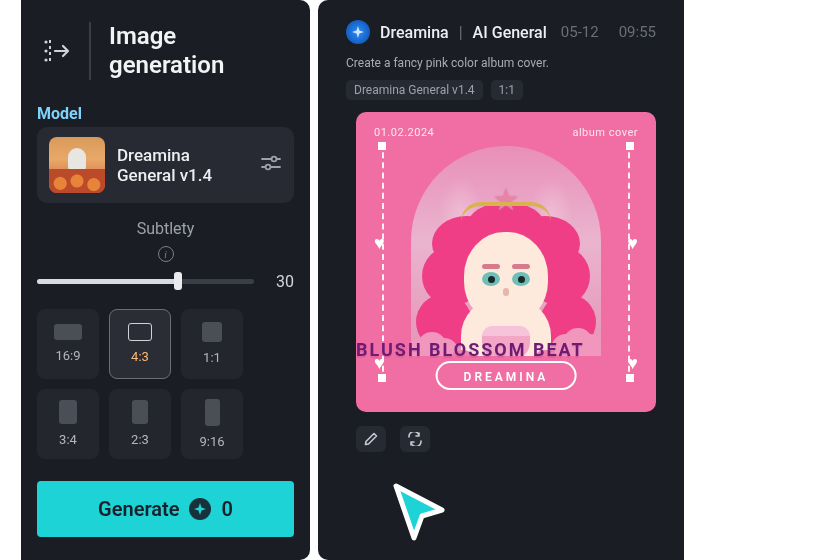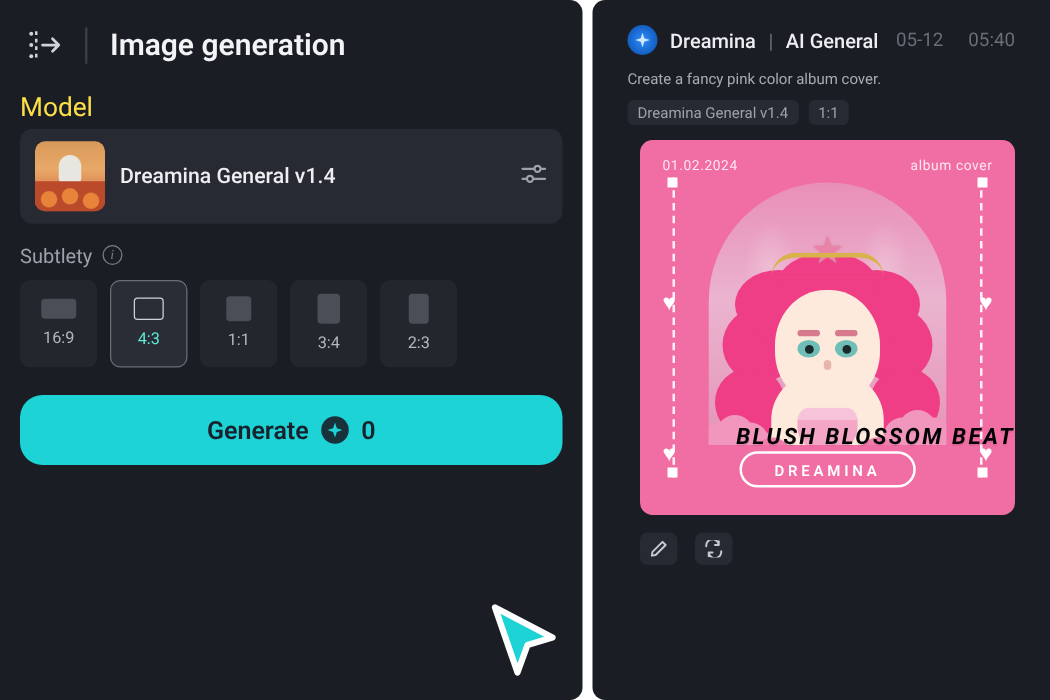--- a/index.html
+++ b/index.html
@@ -6,23 +6,24 @@
   body {
     font-family: -apple-system, BlinkMacSystemFont, "Segoe UI", Roboto, sans-serif;
     background: #fff;
     width: 840px;
     height: 560px;
     overflow: hidden;
     position: relative;
   }
   .app {
     display: flex;
-    width: 840px;
+    width: 684px;
     height: 560px;
     background: #fff;
+    padding-left: 21px;
   }
   .left-panel {
     width: 470px;
     background: #1a1d24;
     display: flex;
     flex-direction: column;
     padding: 22px 16px 18px 16px;
     border-top-right-radius: 10px;
     border-bottom-right-radius: 10px;
   }
@@ -36,23 +37,23 @@
   .expand-icon svg { display:block; }
   .header-title {
     font-size: 24px;
     font-weight: 600;
     color: #f2f3f5;
     border-left: 2px solid #3a3d44;
     padding-left: 18px;
     line-height: 1.2;
   }
   .section-label {
-    font-size: 21px;
-    color: #fde047;
-    font-weight: 400;
+    font-size: 16px;
+    color: #7dd3fc;
+    font-weight: 700;
     margin-bottom: 4px;
   }
   .section-sub {
     font-size: 15px;
     color: #8a8e96;
     margin-bottom: 10px;
   }
   .model-card {
     background: #272a32;
     border-radius: 10px;
@@ -89,21 +90,21 @@
                 radial-gradient(circle at 80% 65%, #e8833a 6px, transparent 7px),
                 #bb4a2a;
   }
   .model-text { flex:1; min-width:0; }
   .model-name { font-size:17px; color:#eceef1; font-weight:500; }
   .model-desc { font-size:15px; color:#7c808a; white-space:nowrap; overflow:hidden; text-overflow:ellipsis; }
   .sliders-icon { color:#9da1aa; flex-shrink:0; }
 
   .subtlety-row {
     display:flex; align-items:center; gap:8px;
-    color:#9da1aa; font-size:16px; margin-bottom:10px;
+    color:#9da1aa; font-size:16px; margin-bottom:10px;flex-direction:column;
   }
   .info-icon {
     width:16px;height:16px;border:1.5px solid #7a7e86;border-radius:50%;
     display:inline-flex;align-items:center;justify-content:center;
     font-size:11px;color:#7a7e86;font-style:italic;font-family:Georgia,serif;
   }
   .slider-row { display:flex; align-items:center; gap:14px; margin-bottom:18px;}
   .slider-track {
     flex:1; height:5px; background:#3a3e47; border-radius:3px; position:relative;
   }
@@ -130,31 +131,31 @@
     width:62px;height:70px;background:#23262d;border-radius:8px;
     display:flex;flex-direction:column;align-items:center;justify-content:center;
     gap:8px;cursor:pointer;border:1px solid transparent;
   }
   .ar-item.selected{border-color:#6a6e77;background:#2a2d35;}
   .ar-shape{
     background:#4a4e57;border-radius:3px;
   }
   .ar-item.selected .ar-shape{background:transparent;border:1.5px solid #cfd2d7;}
   .ar-label{font-size:13px;color:#b3b6bc;}
-  .ar-item.selected .ar-label{color:#5eead4;}
+  .ar-item.selected .ar-label{color:#fdba74;}
   .s-16-9{width:28px;height:16px;}
   .s-3-2{width:24px;height:16px;}
   .s-4-3{width:24px;height:18px;}
   .s-1-1{width:20px;height:20px;}
   .s-3-4{width:18px;height:24px;}
   .s-2-3{width:16px;height:24px;}
   .s-9-16{width:15px;height:27px;}
 
   .generate-btn{
-    height:56px;background:#1dd3d6;border-radius:18px;
+    height:56px;background:#1dd3d6;border-radius:4px;
     display:flex;align-items:center;justify-content:center;gap:10px;
     font-size:20px;font-weight:600;color:#18222c;cursor:pointer;
     position:relative;
   }
   .gen-badge{
     width:22px;height:22px;border-radius:50%;background:#17323a;
     display:inline-flex;align-items:center;justify-content:center;
   }
   .gen-badge svg{display:block;}
 
@@ -250,24 +251,23 @@
   }
   .dash-v{position:absolute;top:30px;bottom:30px;width:0;border-left:2px dashed rgba(255,255,255,0.9);}
   .dash-v.l{left:26px;} .dash-v.r{right:26px;}
   .heart{position:absolute;color:#fff;font-size:18px;}
   .h1{left:18px;top:120px;} .h2{left:18px;bottom:38px;}
   .h3{right:18px;top:120px;} .h4{right:18px;bottom:38px;}
   .square{position:absolute;width:8px;height:8px;background:#fff;}
   .sq-tl{left:22px;top:30px;} .sq-bl{left:22px;bottom:30px;}
   .sq-tr{right:22px;top:30px;} .sq-br{right:22px;bottom:30px;}
   .album-title{
-    position:absolute;left:0;right:0;bottom:52px;text-align:right;
-    font-size:18px;font-weight:700;letter-spacing:2px;color:#000000;
+    position:absolute;left:0;right:0;bottom:52px;text-align:left;
+    font-size:18px;font-weight:700;letter-spacing:2px;color:#701a75;
     text-shadow:0 2px 0 rgba(0,0,0,0.08);
-    font-style:italic;
   }
   .album-sub-wrap{
     position:absolute;left:50%;bottom:22px;transform:translateX(-50%);
     border:2px solid #fff;border-radius:16px;padding:3px 26px;
   }
   .album-sub{font-size:12px;letter-spacing:3px;color:#fff;font-weight:600;}
 
   .r-actions{display:flex;gap:14px;margin-top:14px;margin-left:10px;}
   .r-act{
     width:30px;height:26px;border-radius:6px;background:#262a32;
@@ -312,20 +312,27 @@
           <line x1="2" y1="13" x2="20" y2="13"></line>
           <circle cx="8" cy="13" r="2.4" fill="#1a1d24"></circle>
         </svg>
       </span>
     </div>
 
     <div class="subtlety-row">
       <span>Subtlety</span>
       <span class="info-icon">i</span>
     </div>
+    <div class="slider-row">
+      <div class="slider-track">
+        <div class="slider-fill"></div>
+        <div class="slider-thumb"></div>
+      </div>
+      <div class="slider-value">30</div>
+    </div>
 
 
     <div class="ar-grid" id="ar-grid">
         <div class="ar-item">
           <div class="ar-shape s-16-9"></div>
           <div class="ar-label">16:9</div>
         </div>
         <div class="ar-item selected">
           <div class="ar-shape s-4-3"></div>
           <div class="ar-label">4:3</div>
@@ -334,20 +341,24 @@
           <div class="ar-shape s-1-1"></div>
           <div class="ar-label">1:1</div>
         </div>
         <div class="ar-item">
           <div class="ar-shape s-3-4"></div>
           <div class="ar-label">3:4</div>
         </div>
         <div class="ar-item">
           <div class="ar-shape s-2-3"></div>
           <div class="ar-label">2:3</div>
+        </div>
+        <div class="ar-item">
+          <div class="ar-shape s-9-16"></div>
+          <div class="ar-label">9:16</div>
         </div>
       </div>
 
     <div class="generate-btn">
       <span>Generate</span>
       <span class="gen-badge">
         <svg width="12" height="12" viewBox="0 0 12 12">
             <path d="M6 0 L7.5 4.5 L12 6 L7.5 7.5 L6 12 L4.5 7.5 L0 6 L4.5 4.5 Z" fill="#1dd3d6"></path>
           </svg>
       </span>
@@ -360,21 +371,21 @@
     <div class="r-head">
       <span class="spark-badge">
         <svg width="12" height="12" viewBox="0 0 12 12">
             <path d="M6 0 L7.4 4.6 L12 6 L7.4 7.4 L6 12 L4.6 7.4 L0 6 L4.6 4.6 Z" fill="#cfe6ff"></path>
           </svg>
       </span>
       <span class="r-app">Dreamina</span>
       <span class="r-sep">|</span>
       <span class="r-app">AI General</span>
       <span class="r-date">05-12</span>
-      <span class="r-time">05:40</span>
+      <span class="r-time">09:55</span>
     </div>
     <div class="r-prompt">Create a fancy pink color album cover.</div>
     <div class="r-chips">
       <span class="chip">Dreamina General v1.4</span>
       <span class="chip">1:1</span>
     </div>
 
     <div class="album">
       <div class="top">
         <span>01.02.2024</span>

